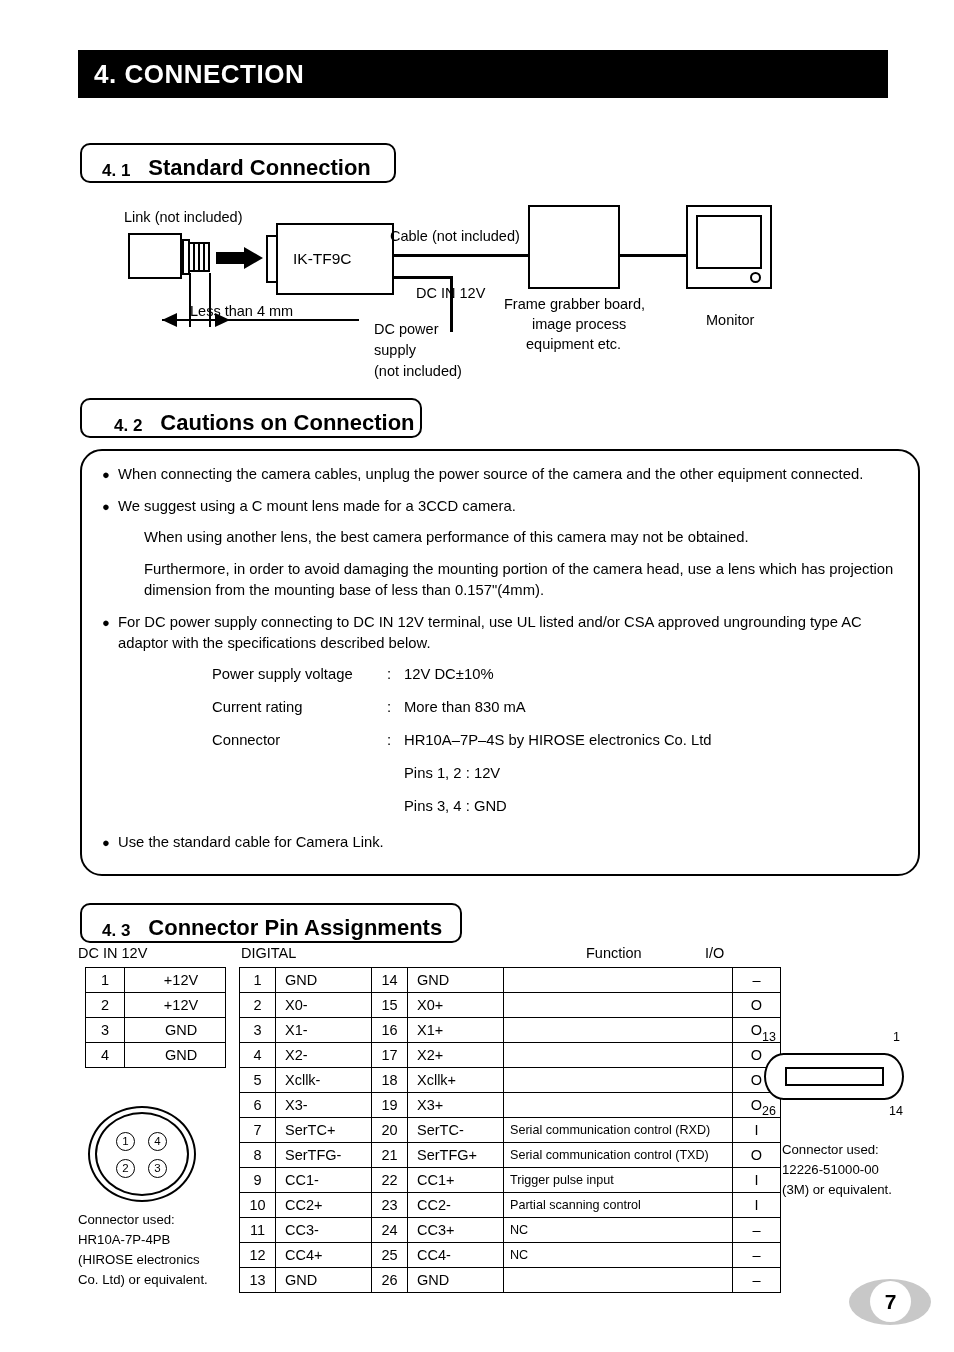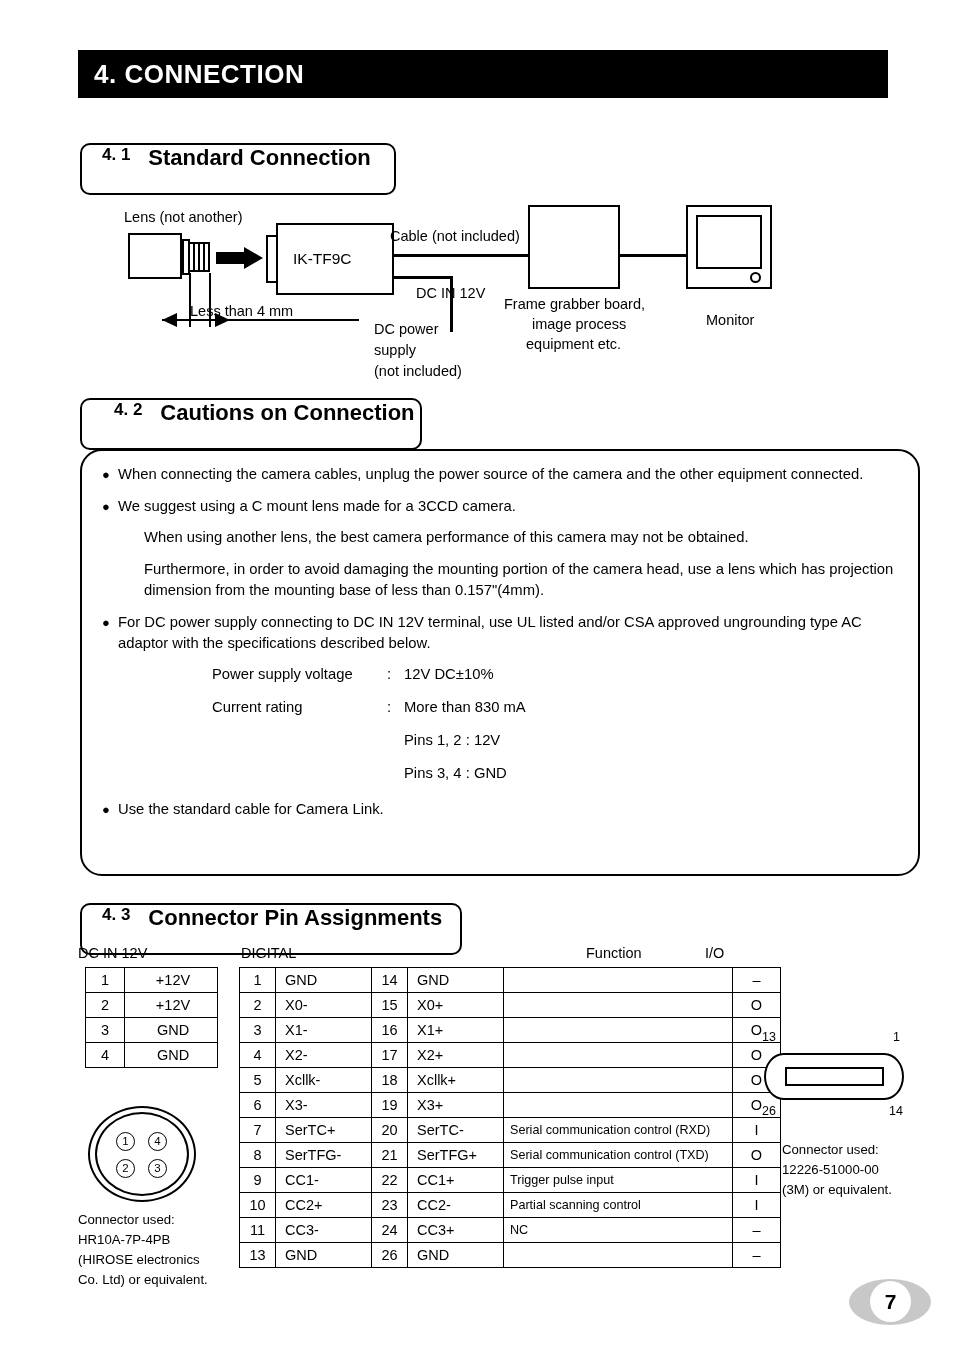--- a/index.html
+++ b/index.html
@@ -38,23 +38,23 @@
     padding-left: 16px;
   }
 
   
   .section-pill {
     position: absolute;
     border: 2px solid #000000;
     border-radius: 10px;
     background: #ffffff;
     display: flex;
-    align-items: flex-start;
-    box-sizing: border-box;
-    height: 52px;
+    align-items: flex-end;
+    box-sizing: border-box;
+    height: 40px;
   }
   .section-pill .num {
     font-size: 17px;
     font-weight: bold;
     padding-left: 20px;
   }
   .section-pill .label {
     font-size: 22px;
     font-weight: bold;
     padding-left: 18px;
@@ -157,21 +157,21 @@
     padding: 1px 4px;
     line-height: 18px;
   }
   table.pin td.n { text-align: center; }
   table.pin td.v { text-align: left; padding-left: 9px; }
   table.pin td.fn { text-align: left; padding-left: 6px; font-size: 12.6px; }
   table.pin td.io { text-align: center; }
 
   #dc-table { left: 85px; top: 967px; }
   #dc-table td.n { width: 30px; }
-  #dc-table td.v { width: 80px; text-align: center; padding-left: 8px; }
+  #dc-table td.v { width: 80px; text-align: center; padding-left: 16px; }
 
   #digital-table { left: 239px; top: 967px; }
   #digital-table td.n  { width: 27px; }
   #digital-table td.v  { width: 82px; }
   #digital-table td.fn { width: 218px; }
   #digital-table td.io { width: 39px; }
 
   
   #round-conn {
     position: absolute;
@@ -286,21 +286,21 @@
     <span class="chapter-title">4.  CONNECTION</span>
   </div>
 
   <div class="section-pill" id="pill-4-1">
     <span class="num">4. 1</span>
     <span class="label">Standard Connection</span>
   </div>
 
   <div id="diagram">
 
-    <div class="dlabel" style="left:46px; top:13px;">Lens (not another)</div>
+    <div class="dlabel" style="left:46px; top:13px;">Link (not included)</div>
 
     <div class="dbox" style="left:50px; top:38px; width:54px; height:46px;"></div>
 
     <div class="dbox" style="left:104px; top:44px; width:8px; height:36px;"></div>
     <div class="dbox" style="left:110px; top:47px; width:22px; height:30px;"></div>
     <div class="dline" style="left:115px; top:48px; width:2px; height:28px;"></div>
     <div class="dline" style="left:120px; top:48px; width:2px; height:28px;"></div>
     <div class="dline" style="left:125px; top:48px; width:2px; height:28px;"></div>
 
     <div style="position:absolute; left:138px; top:52px;">
@@ -383,20 +383,25 @@
           <td class="k">Power supply voltage</td>
           <td class="c">:</td>
           <td>12V DC±10%</td>
         </tr>
         <tr>
           <td class="k">Current rating</td>
           <td class="c">:</td>
           <td>More than 830 mA</td>
         </tr>
         <tr>
+          <td class="k">Connector</td>
+          <td class="c">:</td>
+          <td>HR10A–7P–4S by HIROSE electronics Co. Ltd</td>
+        </tr>
+        <tr>
           <td class="k"></td>
           <td class="c"></td>
           <td>Pins 1, 2 : 12V</td>
         </tr>
         <tr>
           <td class="k"></td>
           <td class="c"></td>
           <td>Pins 3, 4 : GND</td>
         </tr>
       </tbody>
@@ -540,20 +545,28 @@
       </tr>
       <tr>
         <td class="n">11</td>
         <td class="v">CC3-</td>
         <td class="n">24</td>
         <td class="v">CC3+</td>
         <td class="fn">NC</td>
         <td class="io">–</td>
       </tr>
       <tr>
+        <td class="n">12</td>
+        <td class="v">CC4+</td>
+        <td class="n">25</td>
+        <td class="v">CC4-</td>
+        <td class="fn">NC</td>
+        <td class="io">–</td>
+      </tr>
+      <tr>
         <td class="n">13</td>
         <td class="v">GND</td>
         <td class="n">26</td>
         <td class="v">GND</td>
         <td class="fn"></td>
         <td class="io">–</td>
       </tr>
     </tbody>
   </table>
 

